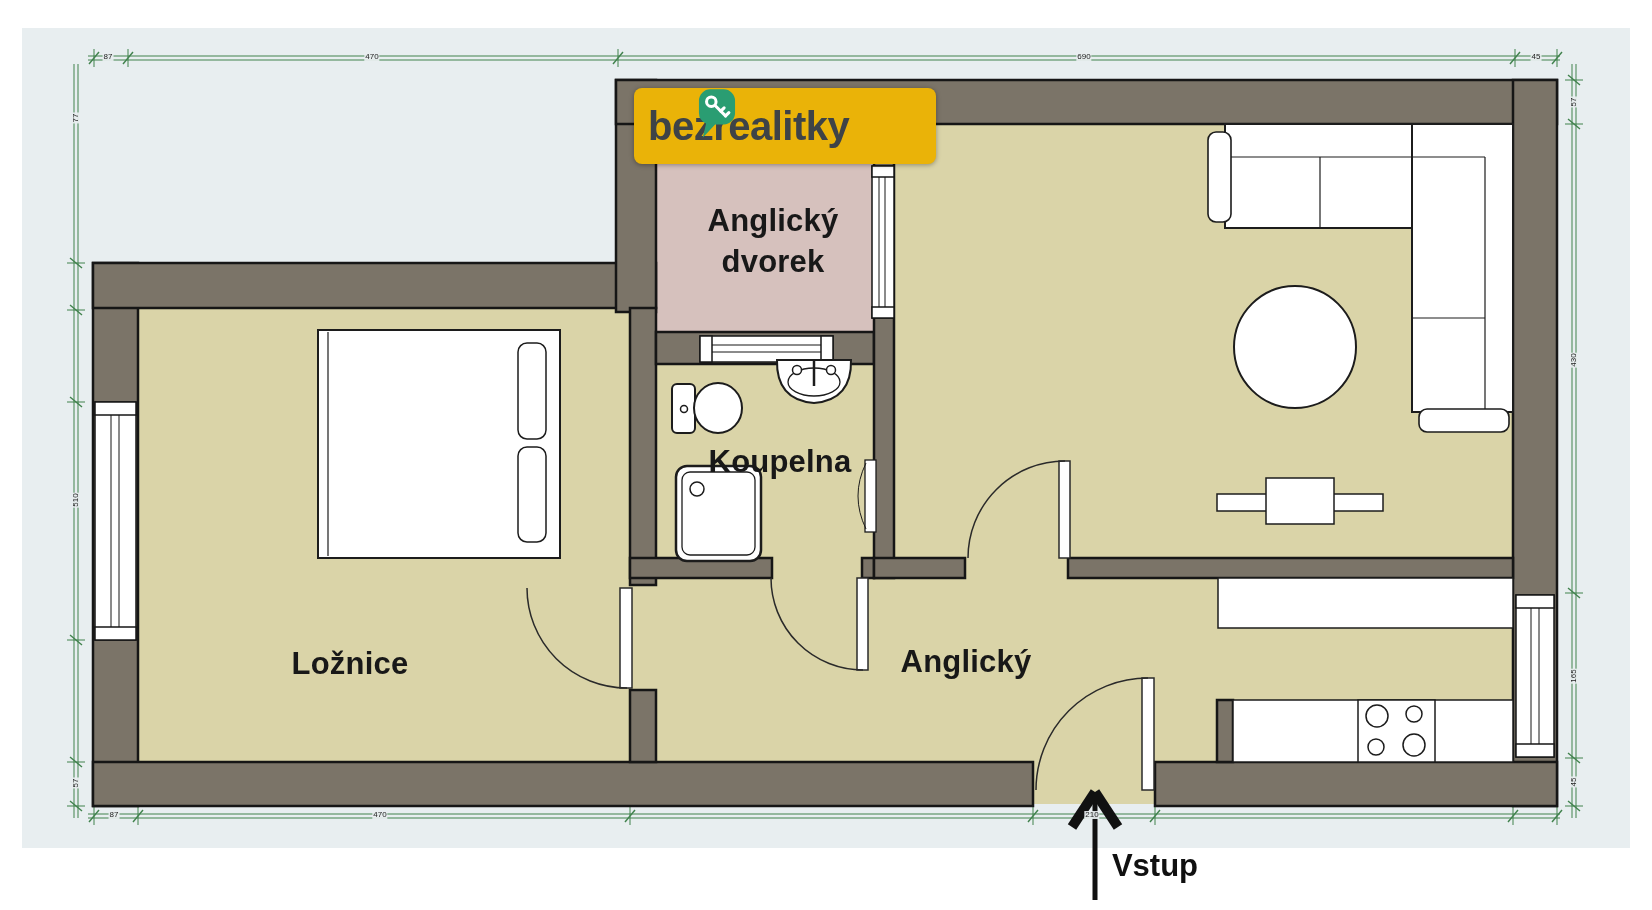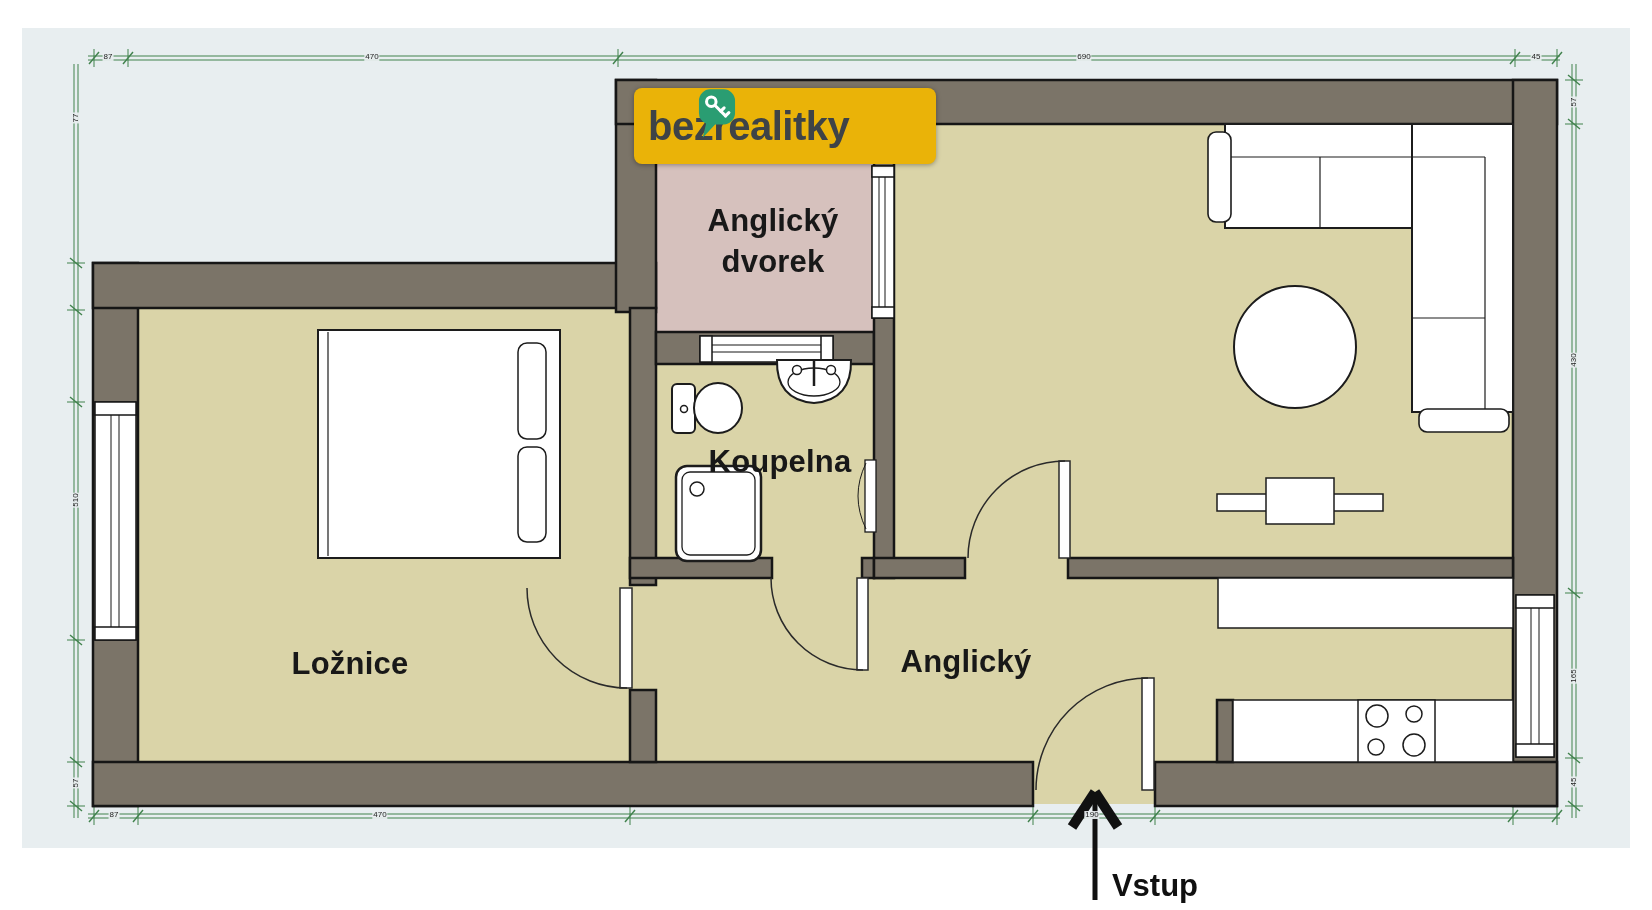--- a/index.html
+++ b/index.html
@@ -8,21 +8,21 @@
     background:#ffffff;font-family:"Liberation Sans",sans-serif;
   }
   .stage svg{position:absolute;left:0;top:0;}
   .room-label{
     position:absolute;transform:translate(-50%,-50%);
     font-weight:700;font-size:31px;color:#181818;white-space:nowrap;
     letter-spacing:0.2px;
   }
   .entry-label{
     position:absolute;transform:translate(-50%,-50%);
-    font-weight:700;font-size:31px;color:#101010;white-space:nowrap;margin-top:20px;
+    font-weight:700;font-size:31px;color:#101010;white-space:nowrap;
   }
   .logo-card{
     position:absolute;left:634px;top:88px;width:302px;height:76px;
     background:#eab308;border-radius:8px;
     box-shadow:0 1px 5px rgba(0,0,0,0.35);
     display:flex;align-items:center;
   }
   .logo-card .pin{margin-left:64px;width:38px;height:52px;flex:0 0 auto;}
   .logo-text{
     margin-left:14px;font-weight:700;font-size:40px;color:#3e4347;
@@ -270,21 +270,21 @@
 <div class="room-label" style="left:773px;top:262px">dvorek</div>
 
 <div class="entry-label" style="left:1155px;top:866px">Vstup</div>
 
 <span class="dim-label" style="left: 108px; top: 57px;">87</span>
     <span class="dim-label" style="left: 372px; top: 57px;">470</span>
     <span class="dim-label" style="left: 1040px; top: 57px; margin-left: 44px;">690</span>
     <span class="dim-label" style="left: 1536px; top: 57px;">45</span>
     <span class="dim-label" style="left: 114px; top: 815px;">87</span>
     <span class="dim-label" style="left: 380px; top: 815px;">470</span>
-    <span class="dim-label" style="left: 1092px; top: 815px;">190</span>
+    <span class="dim-label" style="left: 1092px; top: 815px;">210</span>
     <span class="dim-label v" style="left: 76px; top: 118px;">77</span>
     <span class="dim-label v" style="left: 76px; top: 500px;">510</span>
     <span class="dim-label v" style="left: 76px; top: 783px;">57</span>
     <span class="dim-label v" style="left: 1574px; top: 102px;">57</span>
     <span class="dim-label v" style="left: 1574px; top: 360px;">430</span>
     <span class="dim-label v" style="left: 1574px; top: 676px;">165</span>
     <span class="dim-label v" style="left: 1574px; top: 782px;">45</span>
   </div>
 
 </body></html>

